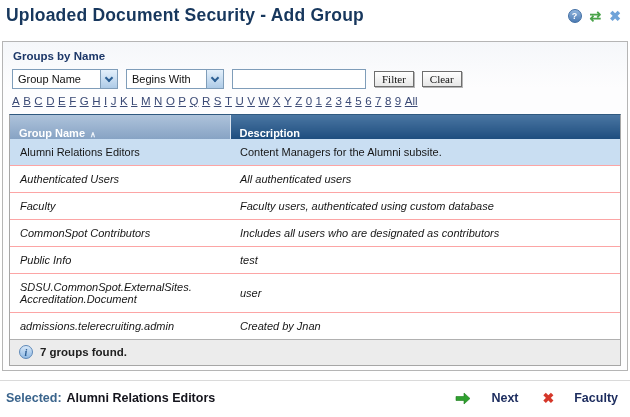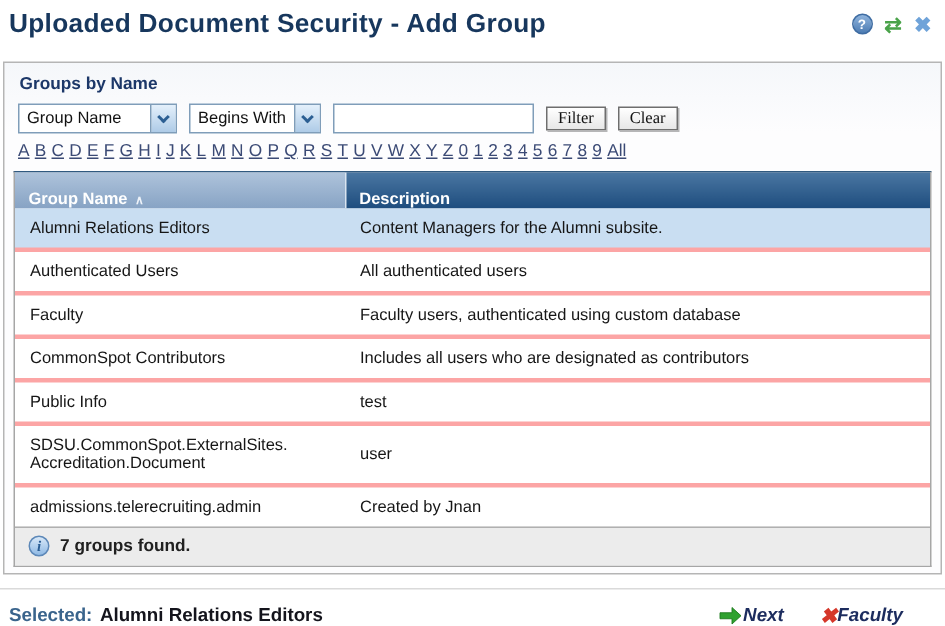--- a/index.html
+++ b/index.html
@@ -42,40 +42,40 @@
   .grid { margin:0 6px; border:1px solid #a6a6a6; border-top:1px solid #30597f; background:#fff; }
   table { width:100%; border-collapse:collapse; table-layout:fixed; }
   th { height:21px; font-size:11px; font-weight:bold; color:#ffffff; text-align:left;
     padding:12px 0 0 9px; }
   th.col-name { width:220px; background:linear-gradient(#aec3db,#87a3c4);
     border-right:1px solid #d9e4f0; }
   th.col-desc { background:linear-gradient(#4a76a2,#1e4d7e);margin-left:40px; }
   .caret { font-size:8px; margin-left:5px; color:#eef3f9; }
   td { font-size:11px; color:#161616; padding:7px 8px 7px 10px; vertical-align:middle; }
   tbody tr { background:#ffffff; cursor:pointer; }
-  tbody tr + tr td { border-top:3px solid #fca5a5; }
+  tbody tr + tr td { border-top:1px solid #fca5a5;font-style:italic; }
   tbody tr.selected { background:#c9def2; }
   td.name { white-space:pre-line; }
   .status-row { background:#ececec; border-top:1px solid #b0b0b0; padding:5px 9px 6px 9px;
     display:flex; align-items:center; gap:7px; }
   .status-text { font-size:11.5px; font-weight:bold; color:#202020; }
   .info-icon { width:14px; height:14px; border-radius:50%; flex:0 0 auto;
     background:linear-gradient(#d8e8f8,#8fb9e4); border:1px solid #5d88b8;
     color:#2a5d94; font-family:"Liberation Serif", serif; font-style:italic; font-weight:bold;
     font-size:10px; display:flex; align-items:center; justify-content:center; }
   
   .hr { border-top:1px solid #dadada; margin-top:9px; }
   .bottom-bar { display:flex; justify-content:space-between; align-items:flex-end;
-    padding:10px 28px 0 6px; }
+    padding:10px 12px 0 6px; }
   .sel-line { font-size:12.5px; font-weight:bold; }
   .sel-label { color:#3a648c; }
   .sel-value { color:#14141c; margin-left:5px; }
   .actions { display:flex; align-items:center; gap:24px; }
-  .action { display:inline-flex; align-items:center; gap:0; font-size:12.5px; font-weight:bold;
-    color:#1c2c5e; cursor:pointer;font-style:italic; }
+  .action { display:inline-flex; align-items:center; gap:20px; font-size:12.5px; font-weight:bold;
+    color:#1c2c5e; cursor:pointer; }
   .cancel-x { color:#d5372a; font-size:14px; font-weight:bold; line-height:14px; }
 </style>
 </head>
 <body>
 
 <div class="hdr">
   <h1>Uploaded Document Security - Add Group</h1>
   <div class="hdr-icons">
     <span class="icn help-c">?</span>
     <span class="icn refresh-g">⇄</span>
@@ -86,21 +86,21 @@
 <div class="panel">
   <div class="panel-title">Groups by Name</div>
 
   <div class="filter-row">
     <div class="sel" style="width:106px">
       <span class="sel-text">Group Name</span>
       <span class="sel-btn">
           <i class="chev"></i>
         </span>
     </div>
-    <div class="sel" style="width:88px">
+    <div class="sel" style="width:98px">
       <span class="sel-text">Begins With</span>
       <span class="sel-btn">
           <i class="chev"></i>
         </span>
     </div>
     <input class="f-input" type="text" value="" style="">
     <button class="btn">Filter</button>
     <button class="btn">Clear</button>
   </div>
 

